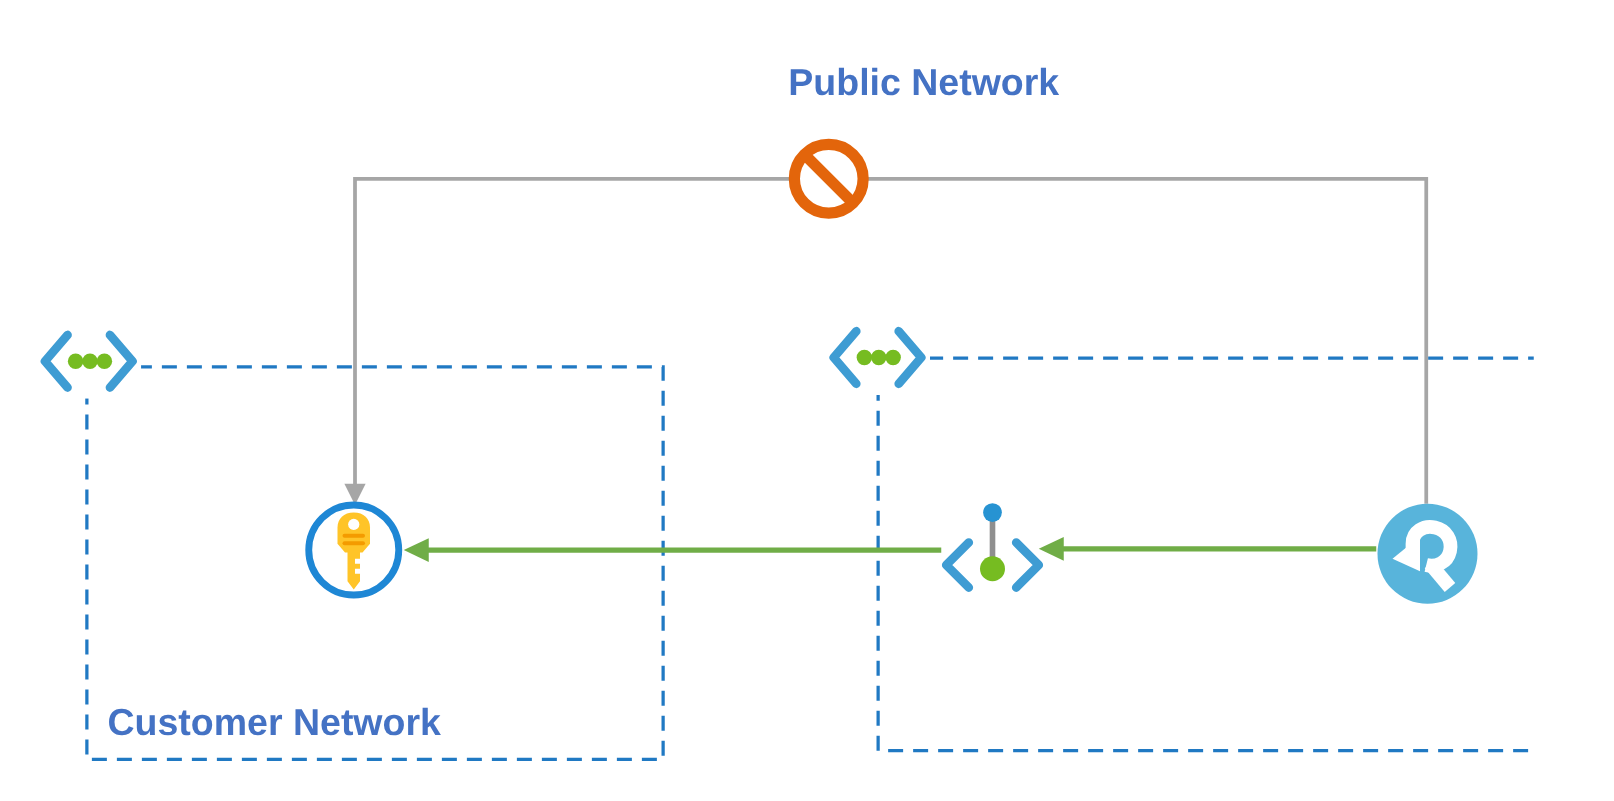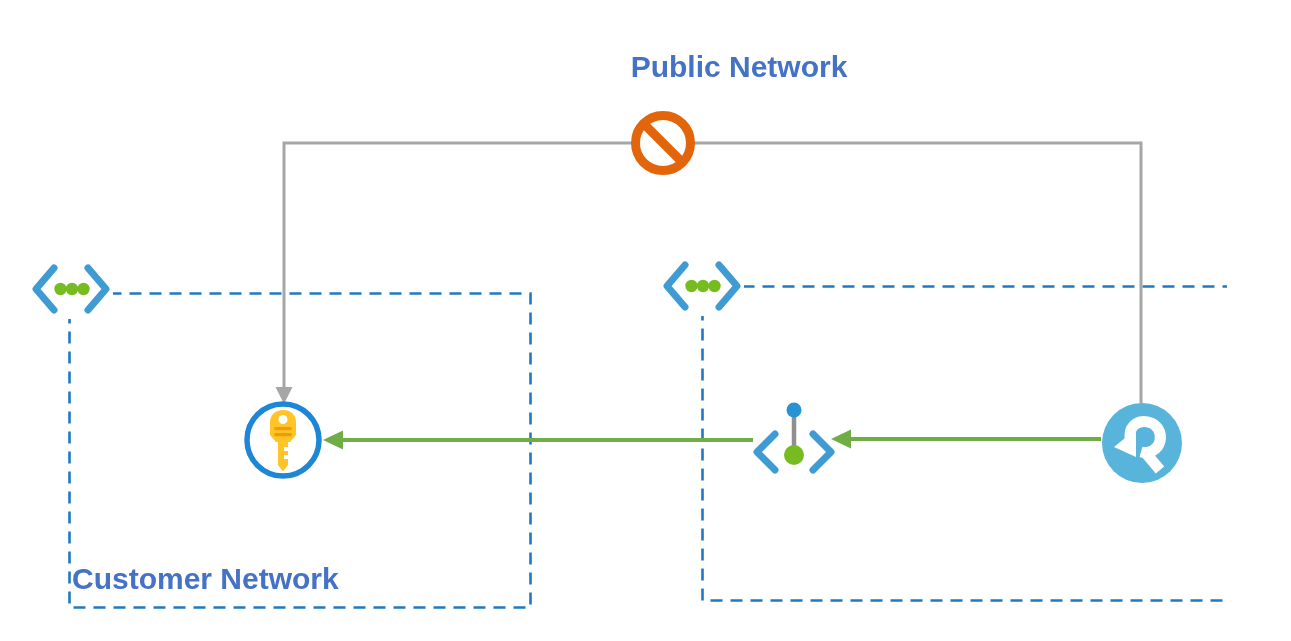--- a/index.html
+++ b/index.html
@@ -12,21 +12,21 @@
   }
   .net-label{
     position:absolute;
     font-size:30px;
     font-weight:600;
     color:var(--label-blue);
     white-space:nowrap;
     line-height:1.15;
   }
   .lbl-public{left:539px;top:50px;width:400px;text-align:center;}
-  .lbl-customer{left:72px;top:562px;}
+  .lbl-customer{left:86px;top:562px;}
   .lbl-signalr{right:57px;top:554px;text-align:right;}
   svg.layer{position:absolute;left:0;top:0;}
   .box-dash{fill:none;stroke:var(--border-blue);stroke-width:2.6;stroke-dasharray:12 8;}
   .gray-line{fill:none;stroke:var(--line-gray);stroke-width:3;}
   .gray-head{fill:var(--line-gray);stroke:none;}
   .green-line{stroke:var(--arrow-green);stroke-width:4.2;fill:none;}
   .green-head{fill:var(--arrow-green);stroke:none;}
   .blocked-ring{fill:#ffffff;stroke:var(--blocked-orange);stroke-width:9;}
   .blocked-bar{stroke:var(--blocked-orange);stroke-width:9;stroke-linecap:butt;}
   .vnet-stroke{fill:none;stroke:var(--vnet-blue);stroke-width:7;stroke-linecap:round;stroke-linejoin:round;}

